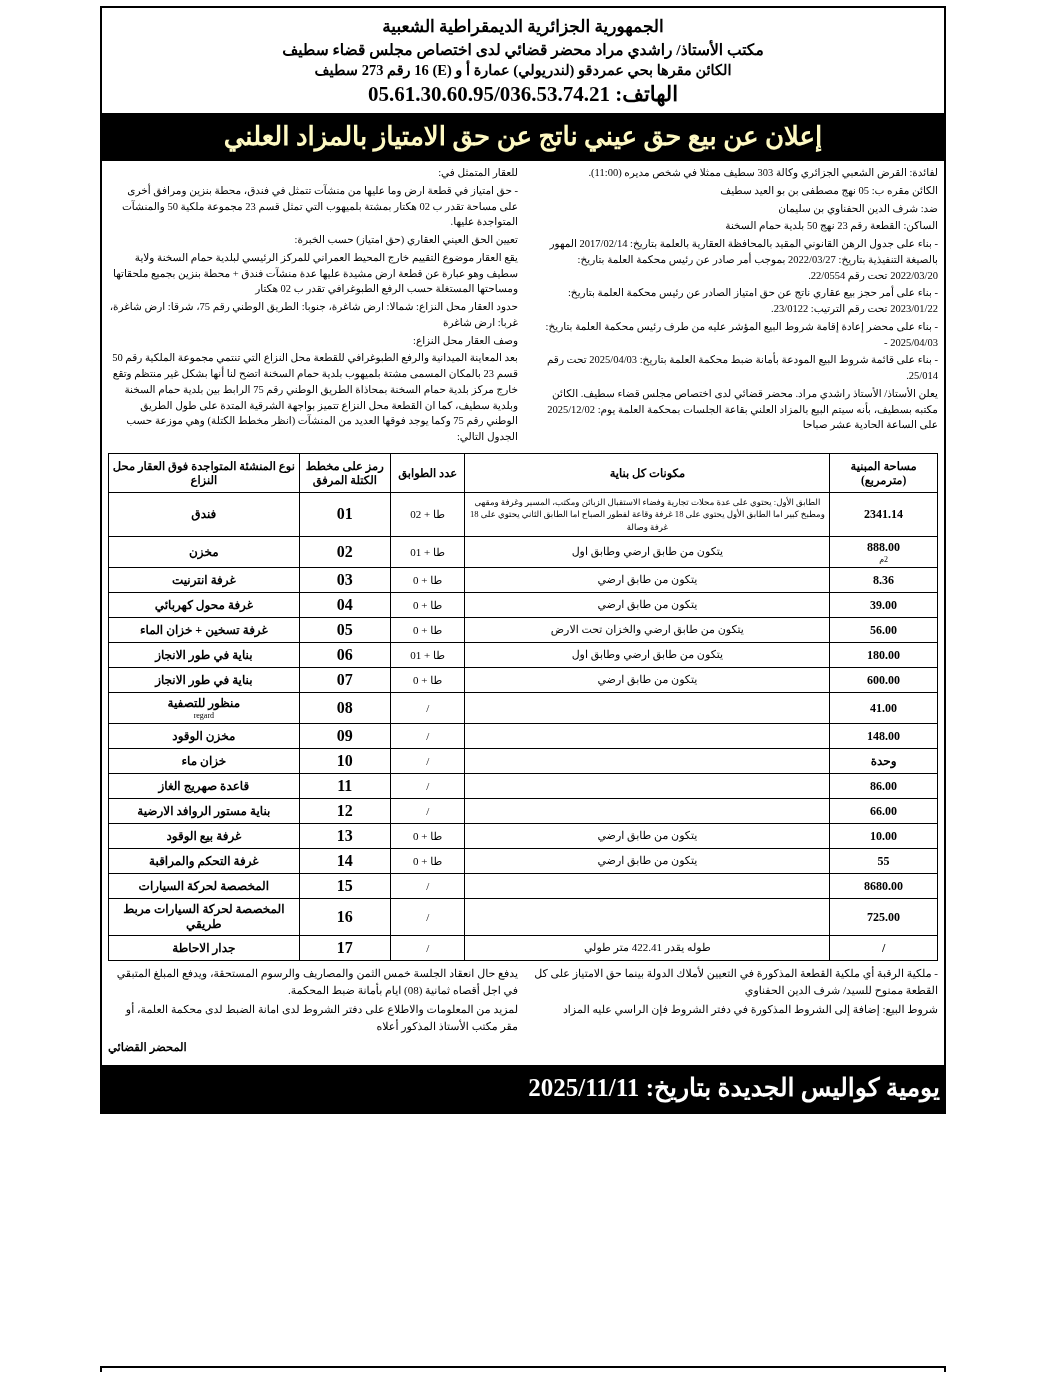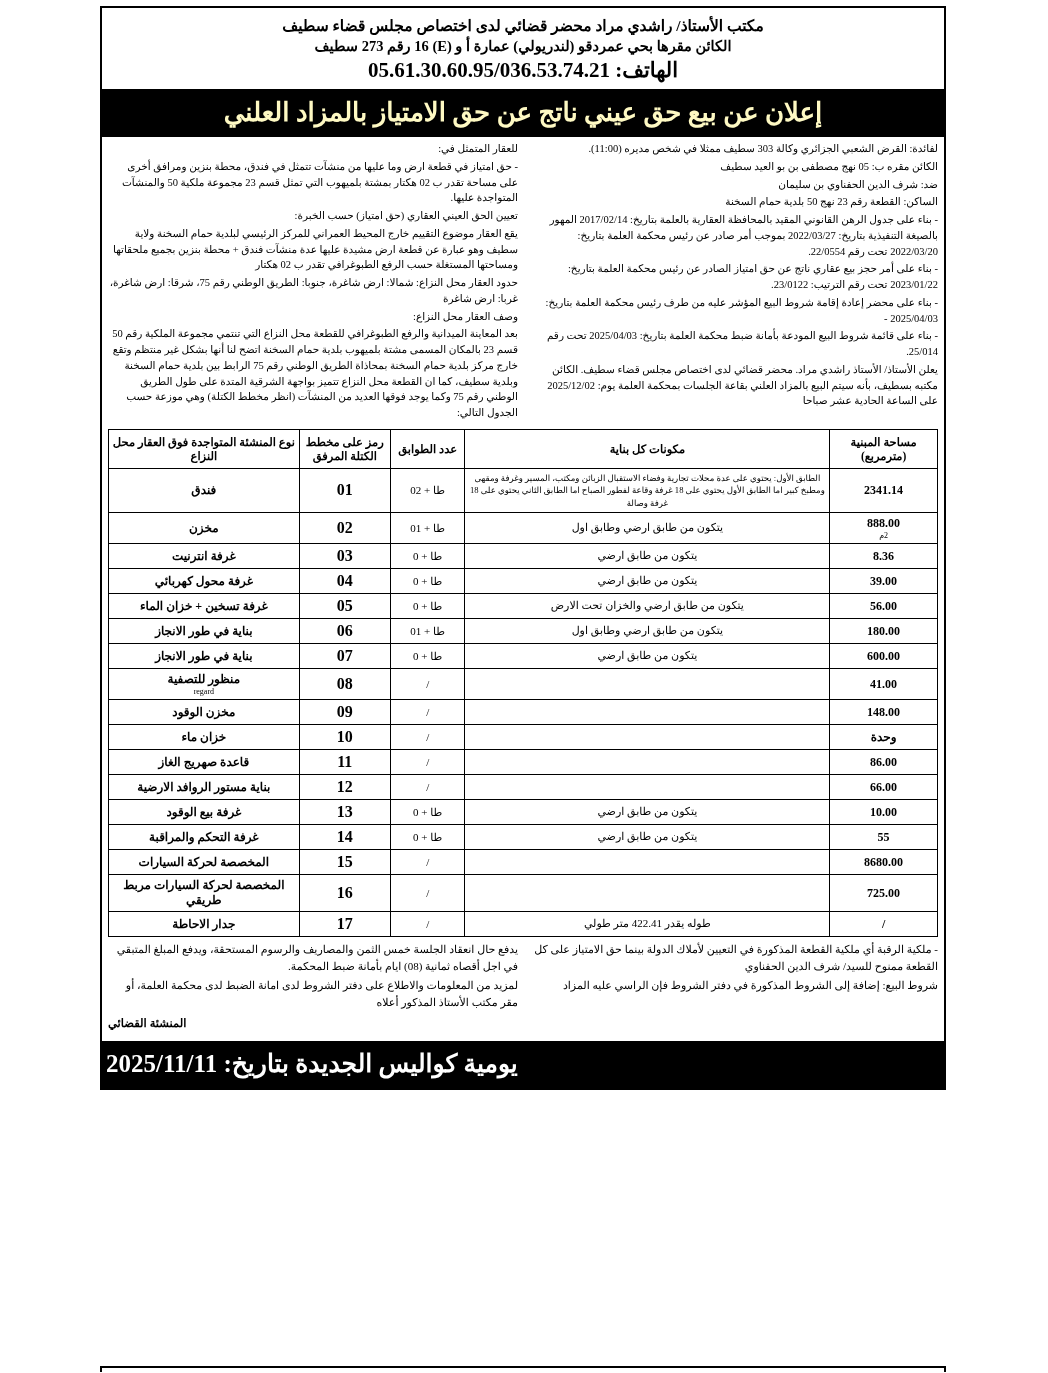--- a/index.html
+++ b/index.html
@@ -91,21 +91,21 @@
     font-size:11px;
     line-height:1.55;
   }
   .notes .col{width:50%;text-align:right;}
   .notes p{margin:0 0 2px 0;}
   .notes .sign{text-align:left;font-weight:bold;font-size:11.5px;margin-top:4px;}
   
   .bottombar{
     background:#000;
     color:#fff;
-    text-align:left;
+    text-align:right;
     font-size:25px;
     font-weight:bold;
     padding:8px 4px 10px;
     margin-top:2px;
   }
   .tail{
     position:absolute;
     left:100px;
     top:1366px;
     width:846px;
@@ -116,20 +116,21 @@
     box-sizing:border-box;
   }
 </style>
 </head>
 <body>
 
 <div class="page">
   <div class="sheet">
 
     <div class="hdr">
+      <div class="l1">الجمهورية الجزائرية الديمقراطية الشعبية</div>
       <div class="l2">مكتب الأستاذ/ راشدي مراد محضر قضائي لدى اختصاص مجلس قضاء سطيف</div>
       <div class="l3">الكائن مقرها بحي عمردقو (لندريولي) عمارة أ و (E)  16 رقم 273 سطيف</div>
       <div class="l4">الهاتف: 05.61.30.60.95/036.53.74.21</div>
     </div>
 
     <div class="titlebar">إعلان عن بيع حق عيني ناتج عن حق الامتياز بالمزاد العلني</div>
 
     <div class="intro">
       <div class="col right">
         <p>لفائدة: القرض الشعبي الجزائري وكالة 303 سطيف ممثلا في شخص مديره (11:00).</p>
@@ -287,21 +288,21 @@
     </table>
 
     <div class="notes">
       <div class="col">
         <p>- ملكية الرقبة أي ملكية القطعة المذكورة في التعيين لأملاك الدولة بينما حق الامتياز على كل القطعة ممنوح للسيد/ شرف الدين الحفناوي</p>
         <p>شروط البيع: إضافة إلى الشروط المذكورة في دفتر الشروط فإن الراسي عليه المزاد</p>
       </div>
       <div class="col">
         <p>يدفع حال انعقاد الجلسة خمس الثمن والمصاريف والرسوم المستحقة، ويدفع المبلغ المتبقي في اجل أقصاه ثمانية (08) ايام بأمانة ضبط المحكمة.</p>
         <p>لمزيد من المعلومات والاطلاع على دفتر الشروط لدى امانة الضبط لدى محكمة العلمة، أو مقر مكتب الأستاذ المذكور أعلاه</p>
-        <p class="sign">المنشئة القضائي</p>
+        <p class="sign">المحضر القضائي</p>
       </div>
     </div>
 
     <div class="bottombar">يومية كواليس الجديدة بتاريخ: 2025/11/11</div>
   </div>
 
   <div class="tail"></div>
 </div>
 
 </body></html>

